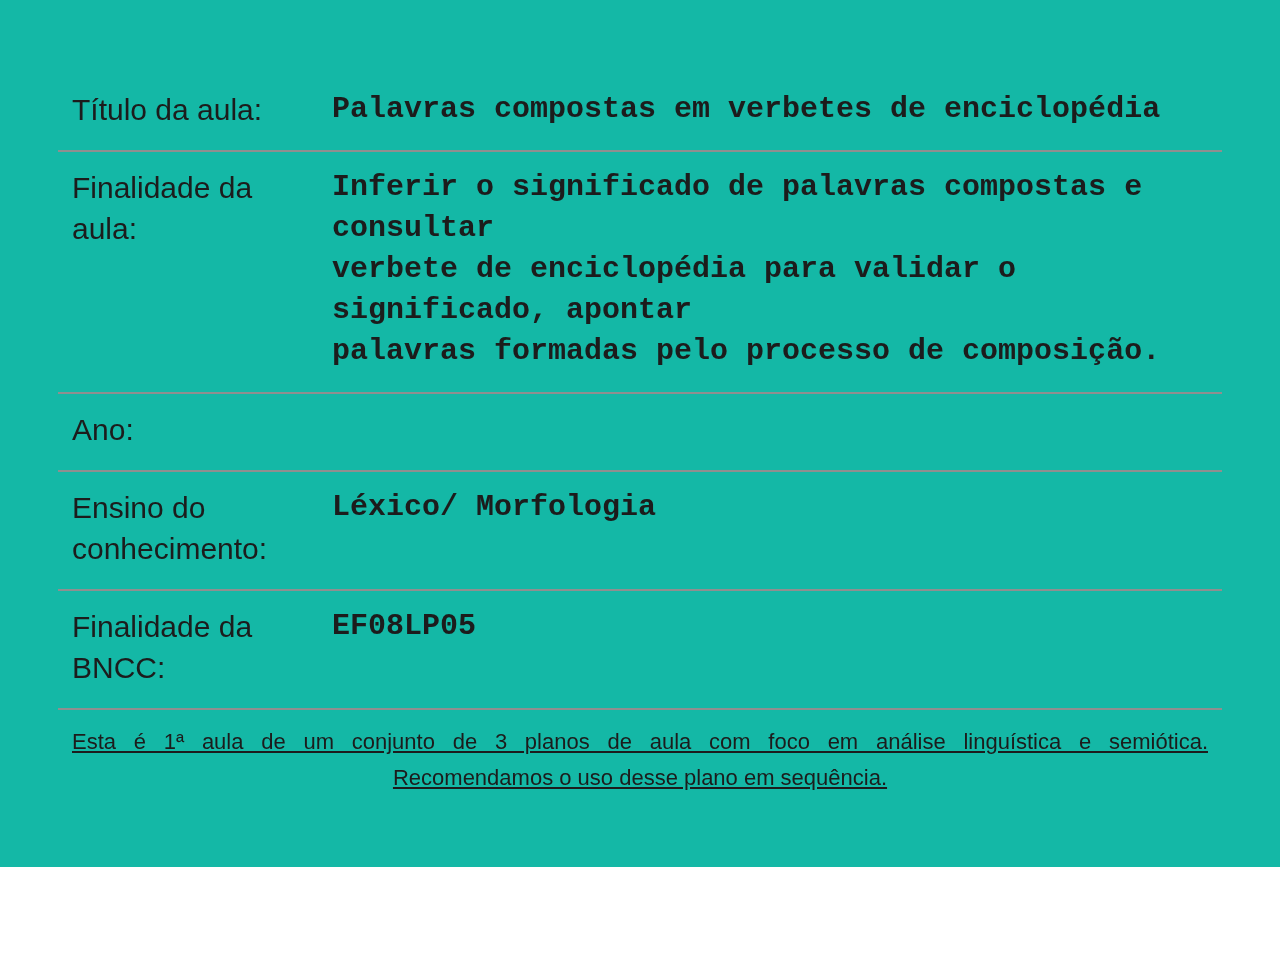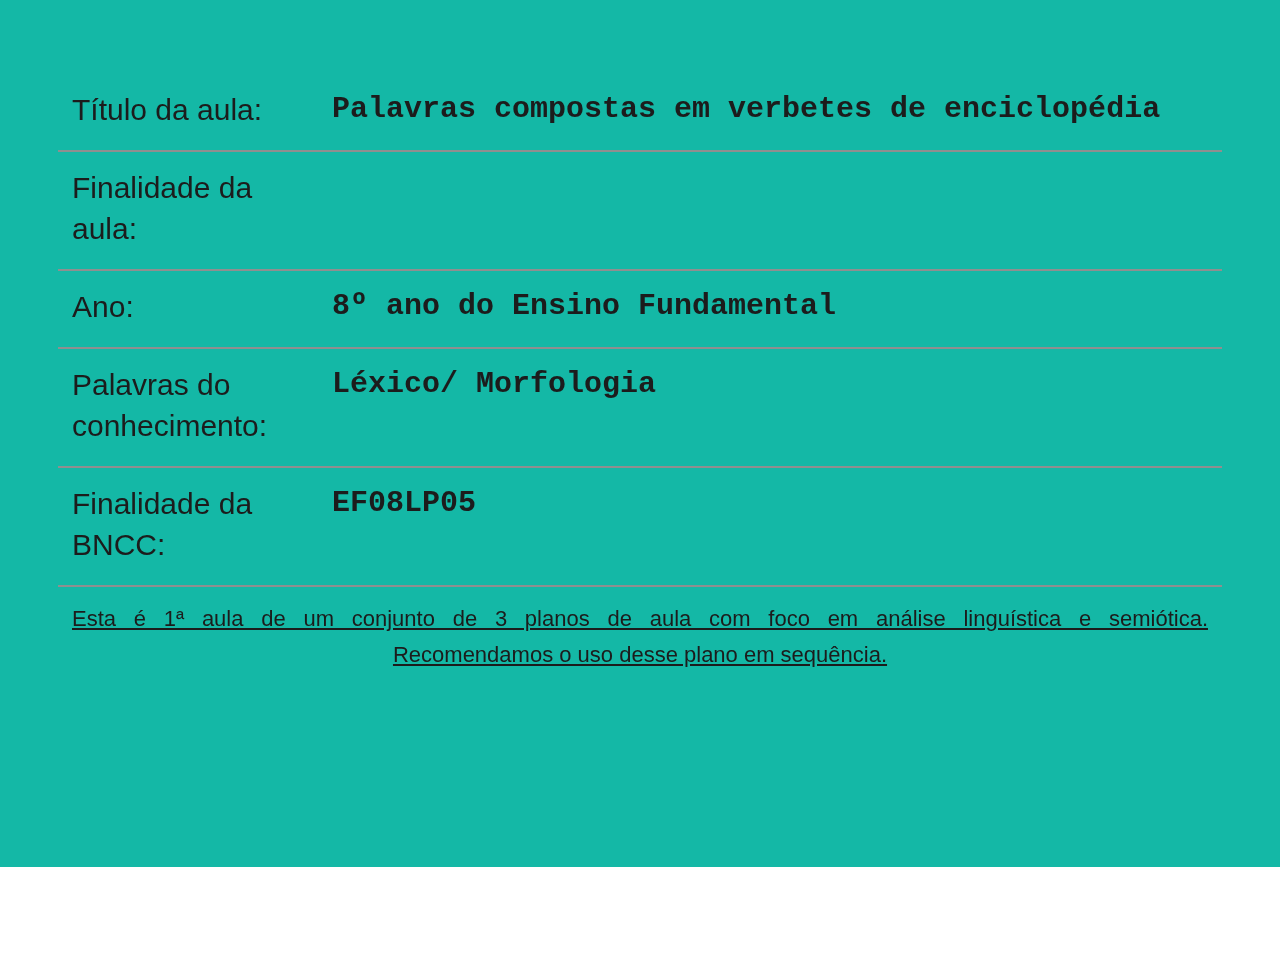--- a/index.html
+++ b/index.html
@@ -69,29 +69,31 @@
   <div class="lesson-table">
 
     <div class="row">
       <div class="cell-label">Título da aula:</div>
       <div class="cell-value">Palavras compostas em verbetes de enciclopédia</div>
     </div>
 
     <div class="row">
       <div class="cell-label">Finalidade da
 aula:</div>
+      <div class="cell-value">Inferir o significado de palavras compostas e consultar
+verbete de enciclopédia para validar o significado, apontar
+palavras formadas pelo processo de composição.</div>
     </div>
 
     <div class="row">
       <div class="cell-label">Ano:</div>
-      <div class="cell-value">8º ano do Ensino Fundamental</div>
     </div>
 
     <div class="row">
-      <div class="cell-label">Palavras do
+      <div class="cell-label">Ensino do
 conhecimento:</div>
       <div class="cell-value">Léxico/ Morfologia</div>
     </div>
 
 
     <div class="row">
       <div class="cell-label">Finalidade da
 BNCC:</div>
       <div class="cell-value">EF08LP05</div>
     </div>

